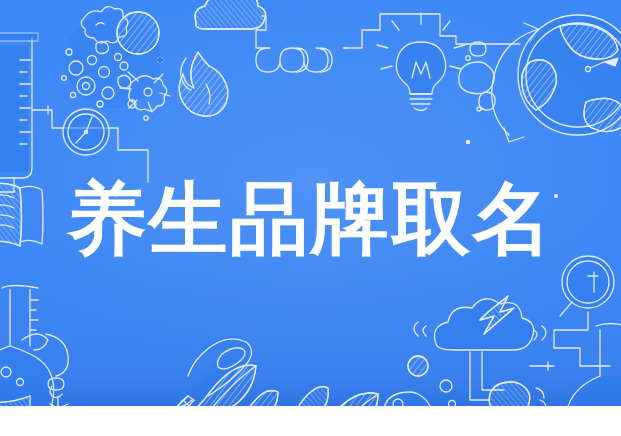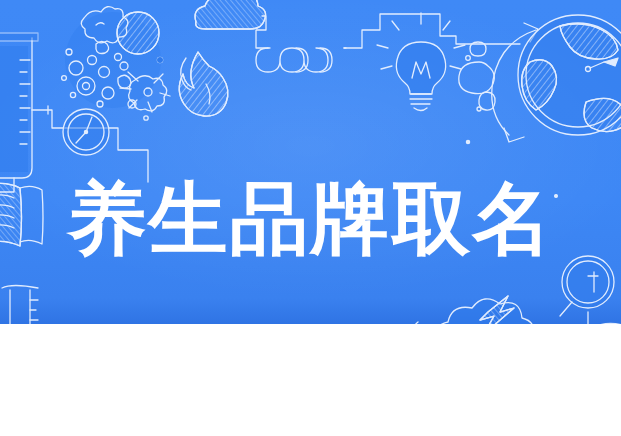--- a/index.html
+++ b/index.html
@@ -8,21 +8,21 @@
     padding: 0;
     background: #ffffff;
   }
   body {
     font-family: "Liberation Serif", "DejaVu Serif", serif;
   }
 
   #banner {
     position: relative;
     width: 621px;
-    height: 324px;
+    height: 406px;
     overflow: hidden;
     background: #3d87f5;
   }
 
   
   #banner-bg-gradient {
     position: absolute;
     inset: 0;
     background:
       radial-gradient(ellipse 70% 60% at 50% 45%,

